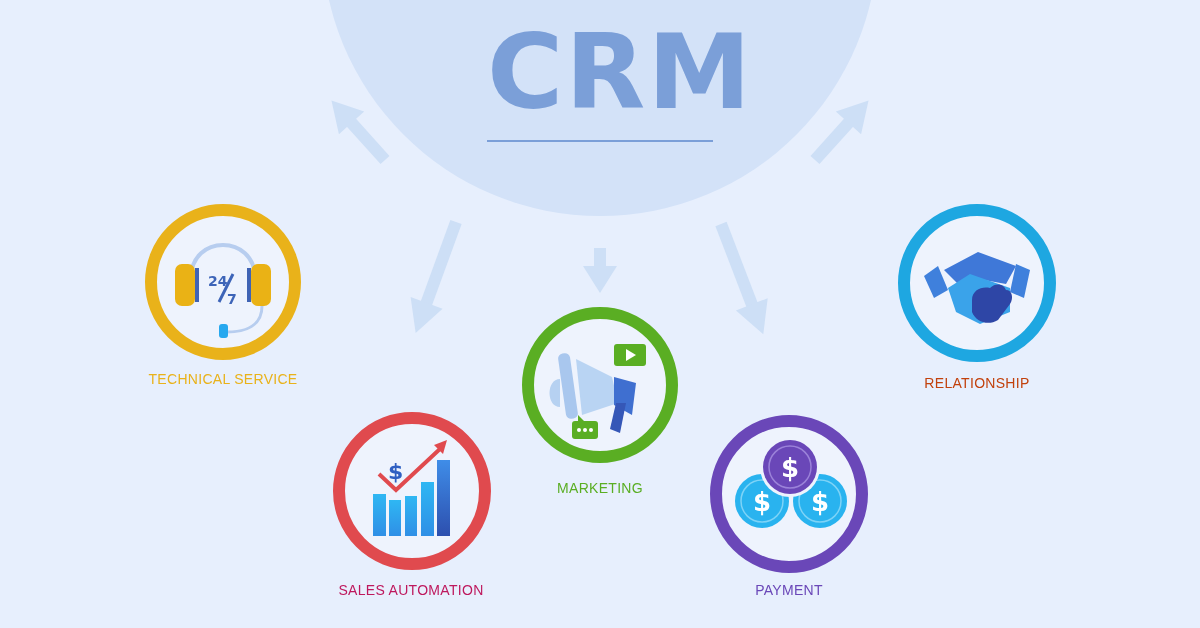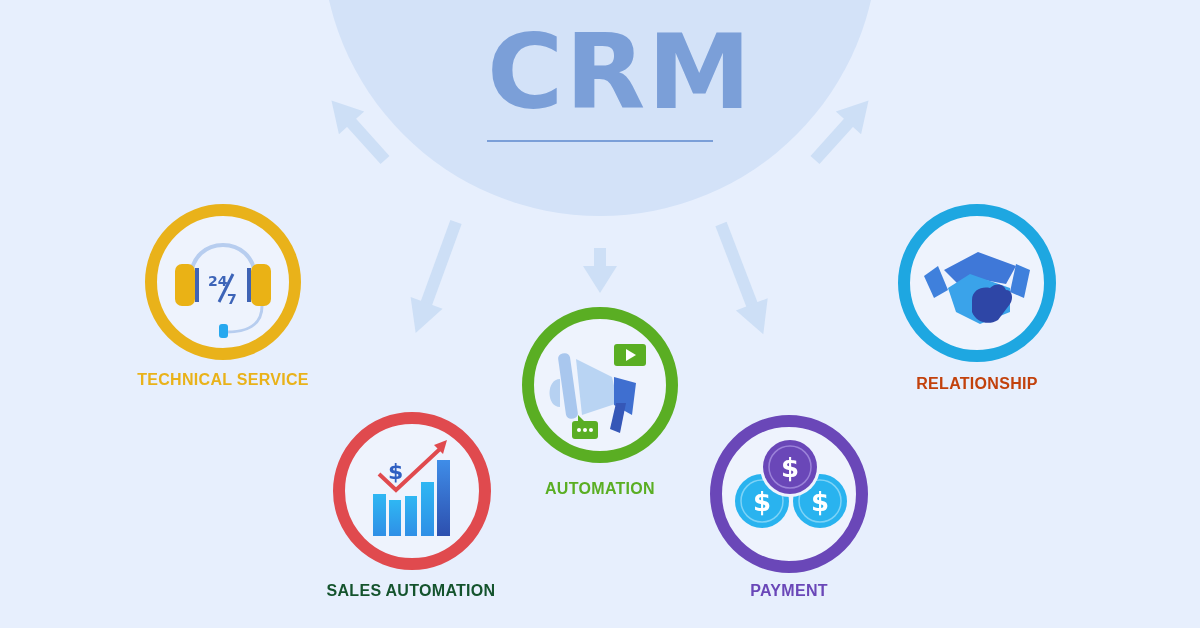--- a/index.html
+++ b/index.html
@@ -3,21 +3,21 @@
 <meta charset="utf-8">
 <style>
   html, body { margin:0; padding:0; }
   body { width:1200px; height:628px; overflow:hidden; background:#e7effd; font-family:"Liberation Sans", sans-serif; position:relative; }
   .hub { position:absolute; left:322px; top:-340px; width:556px; height:556px; border-radius:50%; background:#d3e2f8; }
   .title { position:absolute; left:0; width:1200px; top:20px; text-align:center; font-family:"DejaVu Sans", sans-serif; font-weight:bold; font-size:104px; letter-spacing:2px; color:#7b9fd8; line-height:1;padding-left:20px; }
   .title-line { position:absolute; left:487px; top:140px; width:226px; height:2px; background:#7b9fd8; }
   svg.arrows { position:absolute; left:0; top:0; }
   .node { position:absolute; }
   .ring { position:absolute; border-radius:50%; box-sizing:border-box; background:#eef3fd; }
-  .label { position:absolute; text-align:center; font-weight:bold; font-size:16px; letter-spacing:0.3px; line-height:17px; white-space:nowrap; }
+  .label { position:absolute; text-align:center; font-weight:normal; font-size:14px; letter-spacing:0.3px; line-height:17px; white-space:nowrap; }
 </style>
 </head>
 <body>
 
 <div class="hub"></div>
 <div class="title">CRM</div>
 <div class="title-line"></div>
 
 <svg class="arrows" width="1200" height="628">
   <g fill="#cddff6" stroke="none">
@@ -81,41 +81,41 @@
     </defs>
     <rect x="40" y="82" width="13" height="42" fill="url(#bar1)"></rect>
     <rect x="56" y="88" width="12" height="36" fill="url(#bar1)"></rect>
     <rect x="72" y="84" width="12" height="40" fill="url(#bar1)"></rect>
     <rect x="88" y="70" width="13" height="54" fill="url(#bar1)"></rect>
     <rect x="104" y="48" width="13" height="76" fill="url(#bar5)"></rect>
     <polyline points="46,62 63,78 108,36" fill="none" stroke="#e04a4e" stroke-width="4"></polyline>
     <polygon points="114,28 101,33 110,42" fill="#e04a4e"></polygon>
     <text x="55" y="67" font-family="DejaVu Sans, sans-serif" font-weight="bold" font-size="22" fill="#2f5fc2">$</text>
   </svg>
-  <div class="label" style="left:311px;top:582px;width:200px;color:#14532d;">SALES AUTOMATION</div>
+  <div class="label" style="left:311px;top:582px;width:200px;color:#be185d;">SALES AUTOMATION</div>
 </div>
 
 <div class="node">
   <div class="ring" style="left:522px;top:307px;width:156px;height:156px;border:12px solid #5aae23;"></div>
   <svg style="position:absolute;left:522px;top:307px;" width="156" height="156">
     <path d="M38,72 C24,72 24,100 38,100 Z" fill="#b6d1f1"></path>
     <rect x="40" y="46" width="12" height="66" rx="5" fill="#a9c7ee" transform="rotate(-8 46 79)"></rect>
     <polygon points="54,52 90,70 96,96 60,108" fill="#b9d4f3"></polygon>
     <path d="M92,70 L114,76 L110,108 L92,98 Z" fill="#3f6fd0"></path>
     <path d="M104,96 L98,126 L88,122 L94,96 Z" fill="#3557b7"></path>
     <rect x="92" y="37" width="32" height="22" rx="3" fill="#5aae23"></rect>
     <polygon points="104,42 104,54 114,48" fill="#ffffff"></polygon>
     <rect x="50" y="114" width="26" height="18" rx="3" fill="#5aae23"></rect>
     <polygon points="56,114 56,108 62,114" fill="#5aae23"></polygon>
     <circle cx="57" cy="123" r="2" fill="#fff"></circle>
       <circle cx="63" cy="123" r="2" fill="#fff"></circle>
       <circle cx="69" cy="123" r="2" fill="#fff"></circle>
   </svg>
   <div class="label" style="left:500px;top:480px;width:200px;color:#5aae23;">
-    <div>AUTOMATION</div>
+    <div>MARKETING</div>
   </div>
 </div>
 
 <div class="node">
   <div class="ring" style="left:710px;top:415px;width:158px;height:158px;border:12px solid #6a47b8;"></div>
   <svg style="position:absolute;left:710px;top:415px;" width="158" height="158">
     <circle cx="52" cy="86" r="27" fill="#29b3ef"></circle>
     <circle cx="52" cy="86" r="21" fill="none" stroke="#7dd3f7" stroke-width="1.5"></circle>
     <circle cx="110" cy="86" r="27" fill="#29b3ef"></circle>
     <circle cx="110" cy="86" r="21" fill="none" stroke="#7dd3f7" stroke-width="1.5"></circle>

